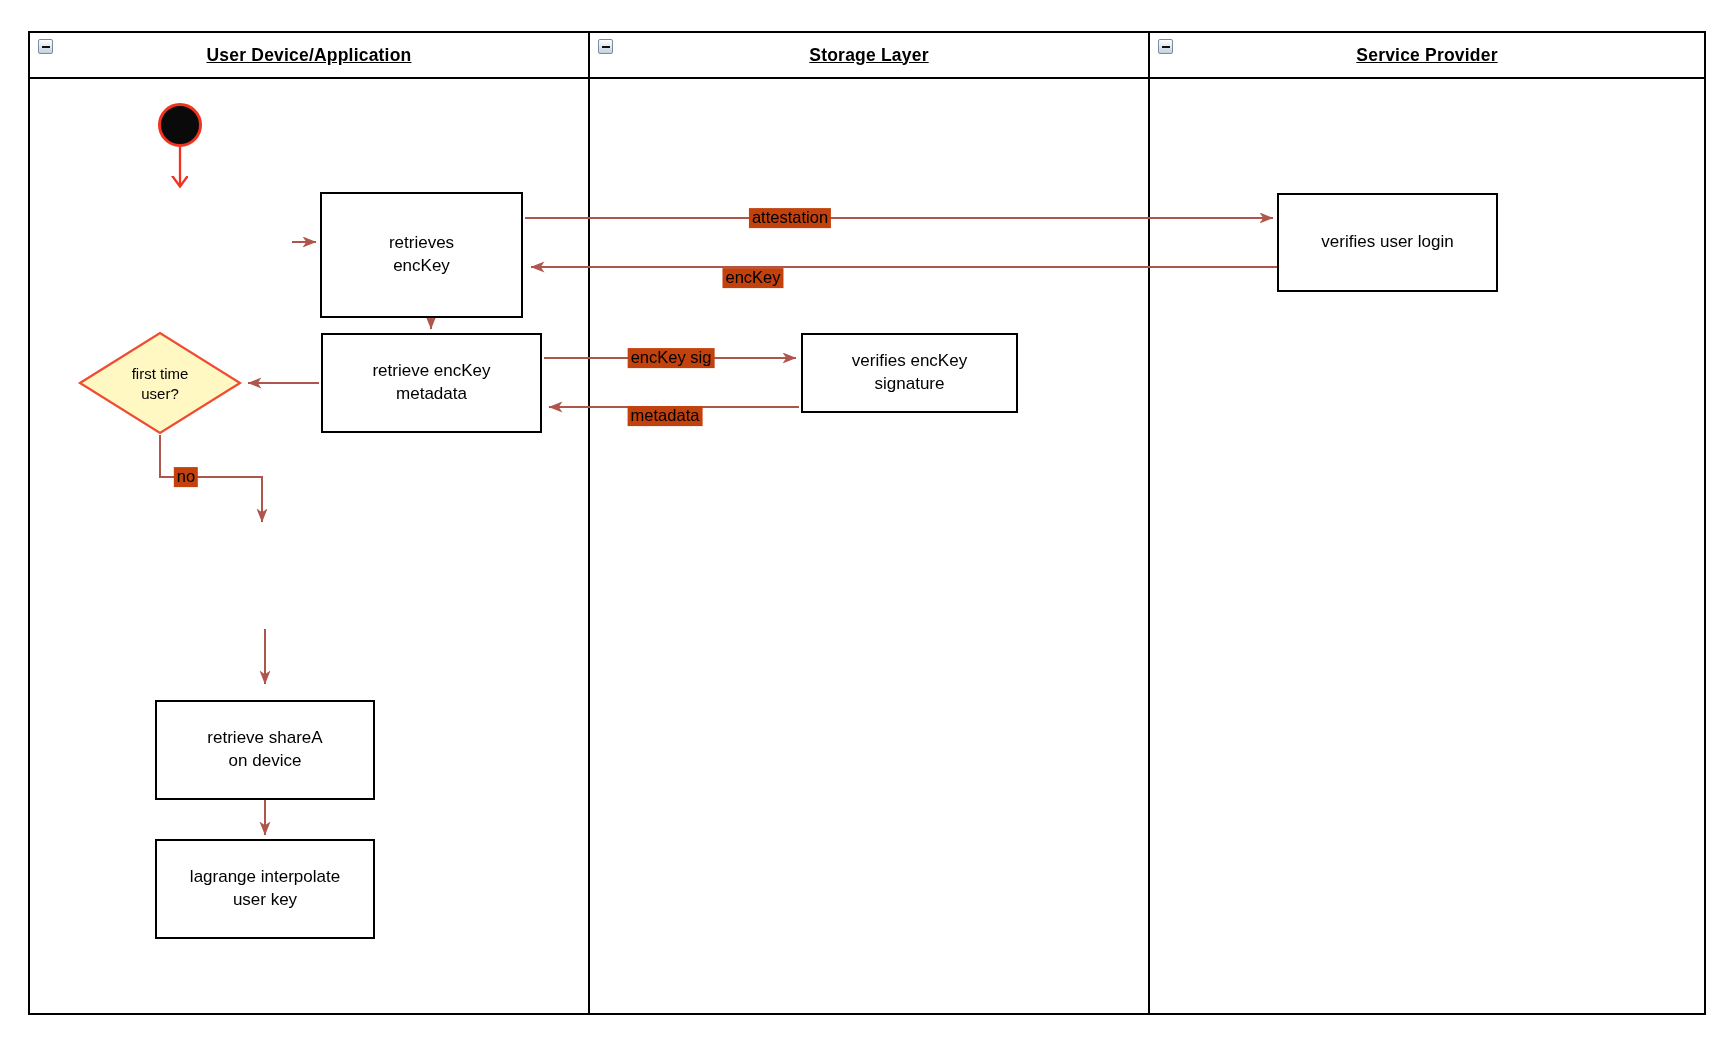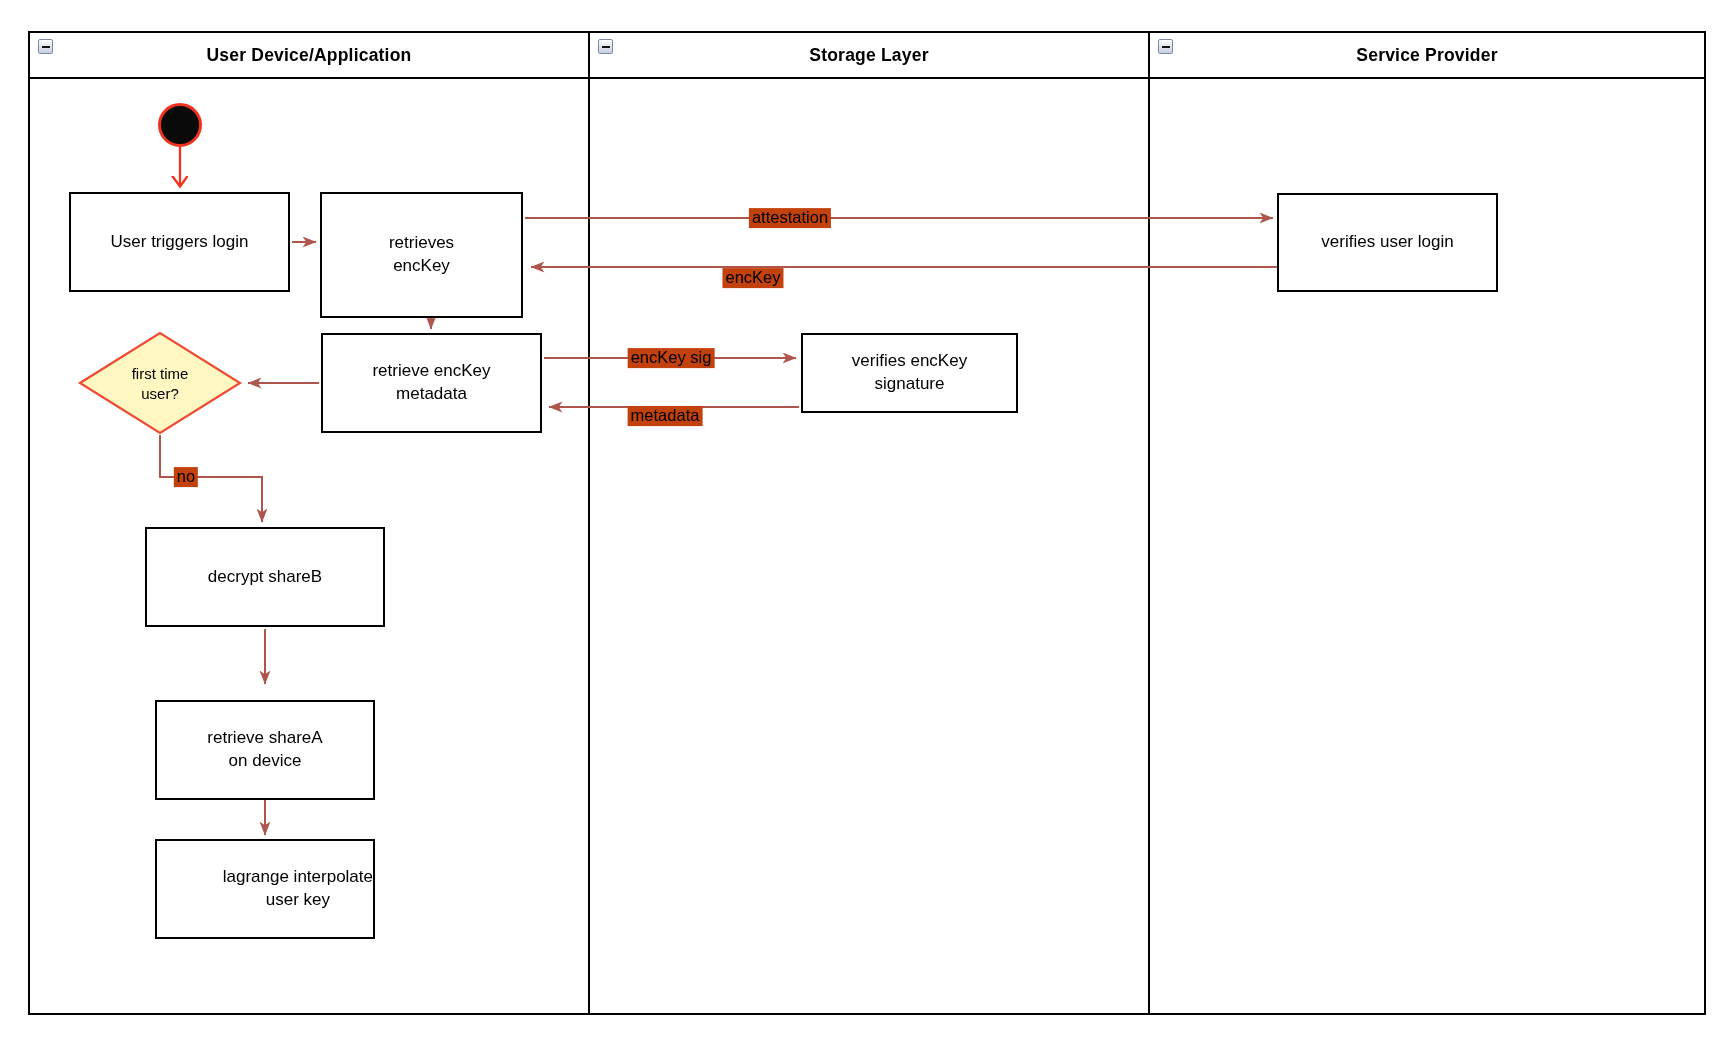--- a/index.html
+++ b/index.html
@@ -8,21 +8,21 @@
 
   
   #pool{position:absolute;left:28px;top:31px;width:1678px;height:984px;
         border:2px solid #000;box-sizing:border-box;display:flex;}
   .lane{position:relative;height:100%;box-sizing:border-box;}
   .lane.l1{width:560px;border-right:2px solid #000;}
   .lane.l2{width:560px;border-right:2px solid #000;}
   .lane.l3{flex:1;}
   .lane-header{position:relative;height:44px;border-bottom:2px solid #000;
         display:flex;align-items:center;justify-content:center;}
-  .lane-title{font-weight:bold;font-size:17.5px;letter-spacing:0.2px;}
+  .lane-title{font-weight:bold;font-size:17.5px;letter-spacing:0.2px;text-decoration:underline;}
   .collapse-btn{position:absolute;left:8px;top:6px;width:15px;height:15px;
         border:1px solid #7a8aa5;border-radius:2px;box-sizing:border-box;
         background:linear-gradient(#fdfdfd,#dfe5ee 55%,#c7d0de);
         display:flex;align-items:center;justify-content:center;cursor:pointer;}
   .collapse-btn .minus-bar{width:8px;height:2px;background:#111;}
 
   
   #edgesvg{position:absolute;left:0;top:0;width:1732px;height:1038px;pointer-events:none;}
   #nodes{position:absolute;left:0;top:0;width:1732px;height:1038px;}
 
@@ -94,23 +94,20 @@
       <path d="M265 629 L265 684" marker-end="url(#arrowBrown)"></path>
       <path d="M265 790 L265 835" marker-end="url(#arrowBrown)"></path>
     </g>
     <path d="M180 147 L180 186" fill="none" stroke="#F0331F" stroke-width="2.3" marker-end="url(#arrowRedOpen)"></path>
     <polygon points="80,383 160,333 240,383 160,433" fill="#FFF8C2" stroke="#F04A31" stroke-width="2.2"></polygon>
   </svg>
 
   <div id="nodes">
     <div class="start-node"></div>
 
-    <div class="box" style="left:69px;top:192px;width:221px;height:100px;">
-      <span class="node-text">User triggers login</span>
-    </div>
 
     <div class="box" style="left:320px;top:192px;width:203px;height:126px;">
       <span class="node-text">retrieves
 encKey</span>
     </div>
 
     <div class="box" style="left:1277px;top:193px;width:221px;height:99px;">
       <span class="node-text">verifies user login</span>
     </div>
 
@@ -120,30 +117,27 @@
     </div>
 
     <div class="box" style="left:801px;top:333px;width:217px;height:80px;">
       <span class="node-text">verifies encKey
 signature</span>
     </div>
 
     <div class="diamond-label">first time
 user?</div>
 
-    <div class="box" style="left:145px;top:527px;width:240px;height:100px;">
-      <span class="node-text">decrypt shareB</span>
-    </div>
 
     <div class="box" style="left:155px;top:700px;width:220px;height:100px;">
       <span class="node-text">retrieve shareA
 on device</span>
     </div>
 
-    <div class="box" style="left:155px;top:839px;width:220px;height:100px;justify-content:flex-end;">
+    <div class="box" style="left:155px;top:839px;width:220px;height:100px;">
       <span class="node-text">lagrange interpolate
 user key</span>
     </div>
 
     <div class="edge-label" style="left:790px;top:218px;">attestation</div>
     <div class="edge-label" style="left:753px;top:278px;">encKey</div>
     <div class="edge-label" style="left:671px;top:358px;">encKey sig</div>
     <div class="edge-label" style="left:665px;top:416px;">metadata</div>
     <div class="edge-label" style="left:186px;top:477px;">no</div>
   </div>

